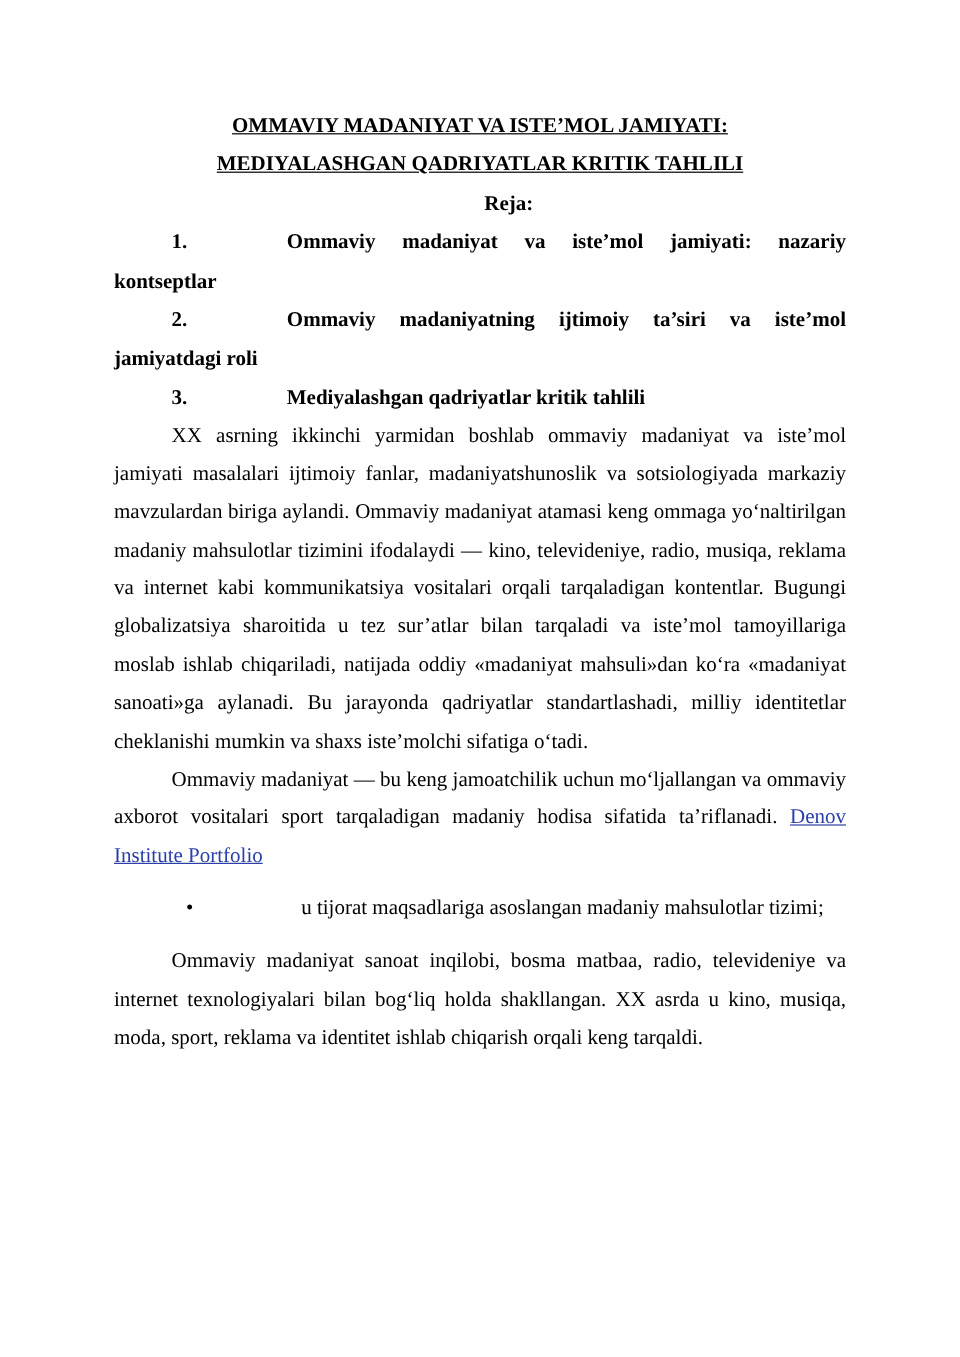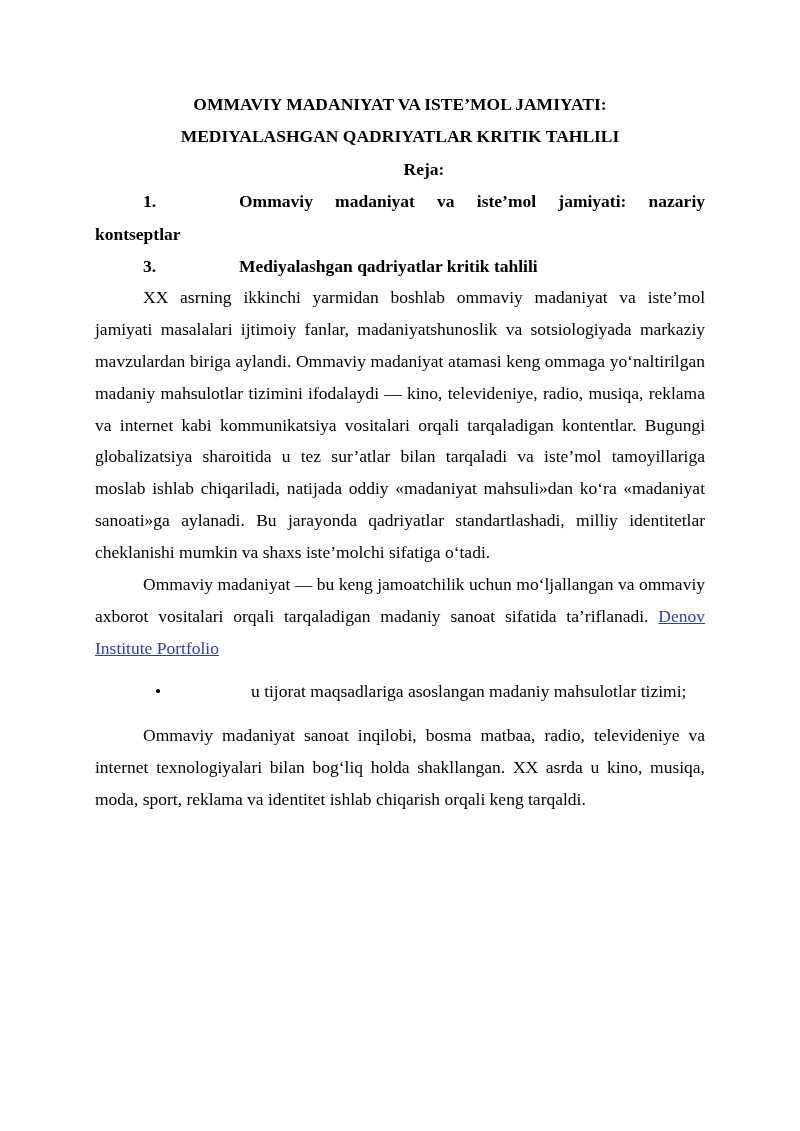--- a/index.html
+++ b/index.html
@@ -24,20 +24,21 @@
   .doc {
     font-size: 17.5px;
     line-height: 1.82;
     text-align: justify;
     text-justify: inter-word;
   }
   .title-line {
     text-align: center;
     font-weight: bold;
     line-height: 1.85;
+    text-decoration: underline;
   }
   .heading-label {
     font-weight: bold;
     text-align: center;
     text-indent: 48px;
     line-height: 1.85;
   }
   .numbered {
     font-weight: bold;
     line-height: 1.85;
@@ -82,28 +83,31 @@
 
     <div class="title-line">OMMAVIY MADANIYAT VA ISTE’MOL JAMIYATI:</div>
     <div class="title-line">MEDIYALASHGAN QADRIYATLAR KRITIK TAHLILI</div>
 
     <div class="heading-label">Reja:</div>
 
     <div class="numbered">
       <span class="num">1.</span><span class="num-indent"></span><span>Ommaviy madaniyat va iste’mol jamiyati: nazariy kontseptlar</span>
     </div>
 
+    <div class="numbered">
+      <span class="num">2.</span><span class="num-indent"></span><span>Ommaviy madaniyatning ijtimoiy ta’siri va iste’mol jamiyatdagi roli</span>
+    </div>
 
     <div class="numbered">
       <span class="num">3.</span><span class="num-indent"></span><span>Mediyalashgan qadriyatlar kritik tahlili</span>
     </div>
 
     <p class="para">XX asrning ikkinchi yarmidan boshlab ommaviy madaniyat va iste’mol jamiyati masalalari ijtimoiy fanlar, madaniyatshunoslik va sotsiologiyada markaziy mavzulardan biriga aylandi. Ommaviy madaniyat atamasi keng ommaga yo‘naltirilgan madaniy mahsulotlar tizimini ifodalaydi — kino, televideniye, radio, musiqa, reklama va internet kabi kommunikatsiya vositalari orqali tarqaladigan kontentlar. Bugungi globalizatsiya sharoitida u tez sur’atlar bilan tarqaladi va iste’mol tamoyillariga moslab ishlab chiqariladi, natijada oddiy «madaniyat mahsuli»dan ko‘ra «madaniyat sanoati»ga aylanadi. Bu jarayonda qadriyatlar standartlashadi, milliy identitetlar cheklanishi mumkin va shaxs iste’molchi sifatiga o‘tadi.</p>
 
-    <p class="para"><span>Ommaviy madaniyat — bu keng jamoatchilik uchun mo‘ljallangan va ommaviy axborot vositalari orqali tarqaladigan madaniy sanoat sifatida ta’riflanadi. </span><a class="doc-link" href="#">Denov Institute Portfolio</a></p>
+    <p class="para"><span>Ommaviy madaniyat — bu keng jamoatchilik uchun mo‘ljallangan va ommaviy axborot vositalari sport tarqaladigan madaniy hodisa sifatida ta’riflanadi. </span><a class="doc-link" href="#">Denov Institute Portfolio</a></p>
 
 
     <p class="bullet-line">
       <span class="bullet">•</span><span class="bullet-gap"></span><span>u tijorat maqsadlariga asoslangan madaniy mahsulotlar tizimi;</span>
     </p>
 
 
 
     <p class="para">Ommaviy madaniyat sanoat inqilobi, bosma matbaa, radio, televideniye va internet texnologiyalari bilan bog‘liq holda shakllangan. XX asrda u kino, musiqa, moda, sport, reklama va identitet ishlab chiqarish orqali keng tarqaldi.</p>
 

